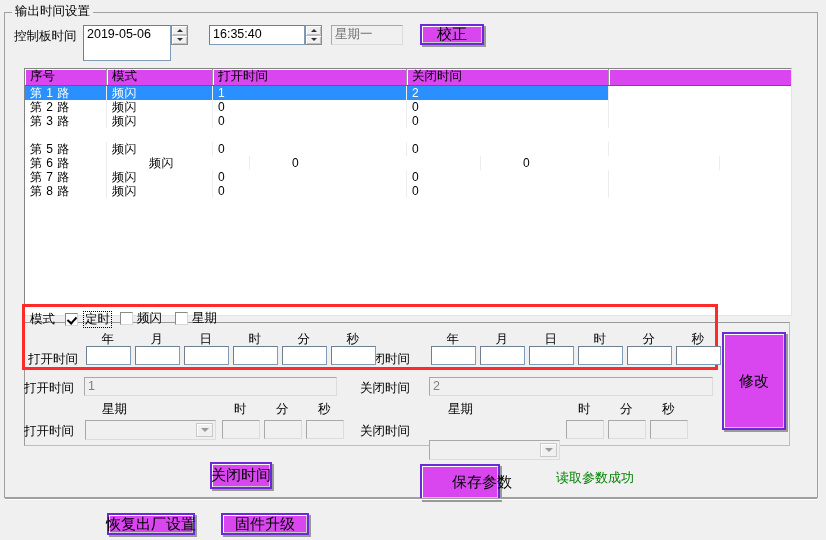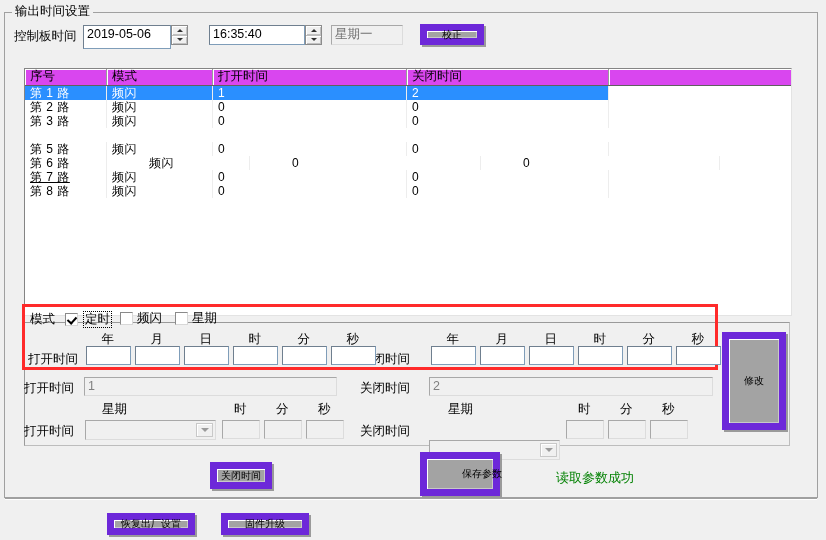--- a/index.html
+++ b/index.html
@@ -50,26 +50,26 @@
   }
   .txtbox.disabled{
     background:#f0f0f0;
     color:#808080;
     border:1px solid #a8a8a8;
     border-right-color:#dcdcdc;
     border-bottom-color:#dcdcdc;
   }
 
   .btn{
-    background:#a3a3a3;
-    border:7px solid #6d28d9;
+    background:#d946ef;
+    border:2px solid #6d28d9;
     box-shadow:inset 1px 1px 0 #ffffff, inset -1px -1px 0 #c8c8c8, 2px 2px 0 #9a9a9a;
     box-sizing:border-box;
     display:flex;align-items:center;justify-content:center;
-    font-size:10px;
+    font-size:15px;
     cursor:default;
     color:#000;
     white-space:nowrap;
   }
 
   
   .spin{
     width:17px;
     border:1px solid #8c8c8c;
     box-sizing:border-box;
@@ -194,21 +194,21 @@
   }
 </style>
 </head>
 <body>
 
 <div class="abs" id="groupbox"></div>
 <div class="abs lbl" id="group-title">输出时间设置</div>
 
 <div class="abs lbl" style="left:14px;top:29px;">控制板时间</div>
 
-<div class="abs txtbox" id="date-field" style="left:83px;top:25px;width:88px;height:24px;">2019-05-06</div>
+<div class="abs txtbox" id="date-field" style="left:83px;top:25px;width:88px;height:36px;">2019-05-06</div>
 <div class="abs spin" id="date-spin" style="left:171px;top:25px;height:20px;">
   <div>
       <span class="arr up"></span>
     </div>
   <div>
       <span class="arr dn"></span>
     </div>
 </div>
 
 <div class="abs txtbox" id="time-field" style="left:209px;top:25px;width:96px;height:20px;">16:35:40</div>
@@ -283,21 +283,21 @@
         <div class="selzone" style="display: flex; gap: 37px;">
           <div class="cell" style="width: 82px;">第 6 路</div>
           <div class="cell" style="width: 106px;">频闪</div>
           <div class="cell" style="width: 194px;">0</div>
           <div class="cell" style="width: 202px;">0</div>
         </div>
         <div class="cell" style="width: 182px; border-right: none;"></div>
       </div>
       <div class="lv-row">
         <div class="selzone" style="display: flex;">
-          <div class="cell" style="width: 82px; text-decoration: underline;">第 7 路</div>
+          <div class="cell" style="width: 82px;">第 7 路</div>
           <div class="cell" style="width: 106px;">频闪</div>
           <div class="cell" style="width: 194px;">0</div>
           <div class="cell" style="width: 202px;">0</div>
         </div>
         <div class="cell" style="width: 182px; border-right: none;"></div>
       </div>
       <div class="lv-row">
         <div class="selzone" style="display: flex;">
           <div class="cell" style="width: 82px;">第 8 路</div>
           <div class="cell" style="width: 106px;">频闪</div>
@@ -393,19 +393,19 @@
     <div class="abs txtbox disabled" style="left: 566px; top: 420px; width: 38px; height: 19px;"></div>
     <div class="abs lbl" style="left: 620px; top: 402px;">分</div>
     <div class="abs txtbox disabled" style="left: 608px; top: 420px; width: 38px; height: 19px;"></div>
     <div class="abs lbl" style="left: 662px; top: 402px;">秒</div>
     <div class="abs txtbox disabled" style="left: 650px; top: 420px; width: 38px; height: 19px;"></div>
   </div>
 
 <div class="abs btn" style="left:722px;top:332px;width:64px;height:98px;">修改</div>
 
 <div class="abs btn" style="left:210px;top:462px;width:62px;height:27px;">关闭时间</div>
-<div class="abs btn" style="left:420px;top:452px;width:80px;height:44px;padding-left:44px;">保存参数</div>
+<div class="abs btn" style="left:420px;top:464px;width:80px;height:36px;padding-left:44px;">保存参数</div>
 <div class="abs lbl lbl-green" style="left: 556px; top: 470px; font-size: 13px; color: rgb(0, 128, 0);">读取参数成功</div>
 
 <div class="abs" id="hr-sep"></div>
 
 <div class="abs btn" style="left:107px;top:513px;width:88px;height:22px;">恢复出厂设置</div>
 <div class="abs btn" style="left:221px;top:513px;width:88px;height:22px;">固件升级</div>
 
 </body></html>

